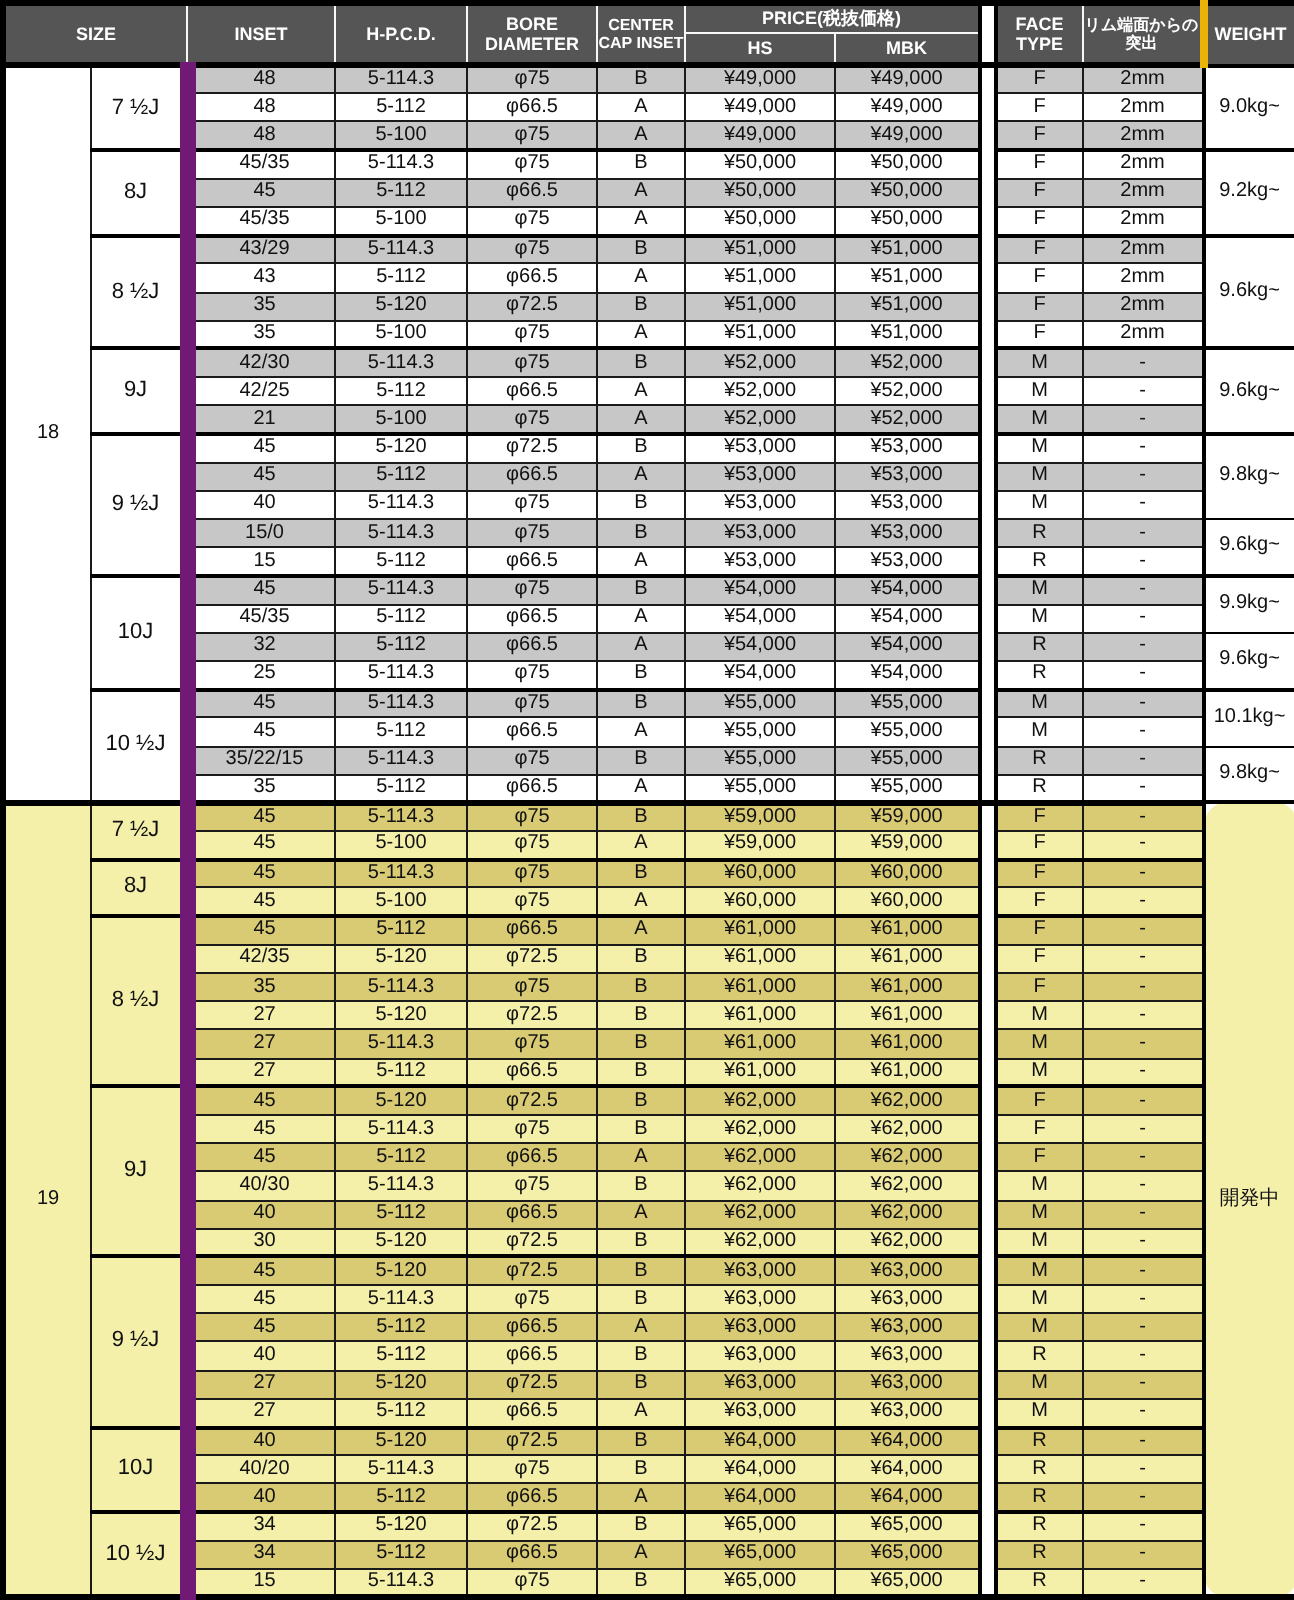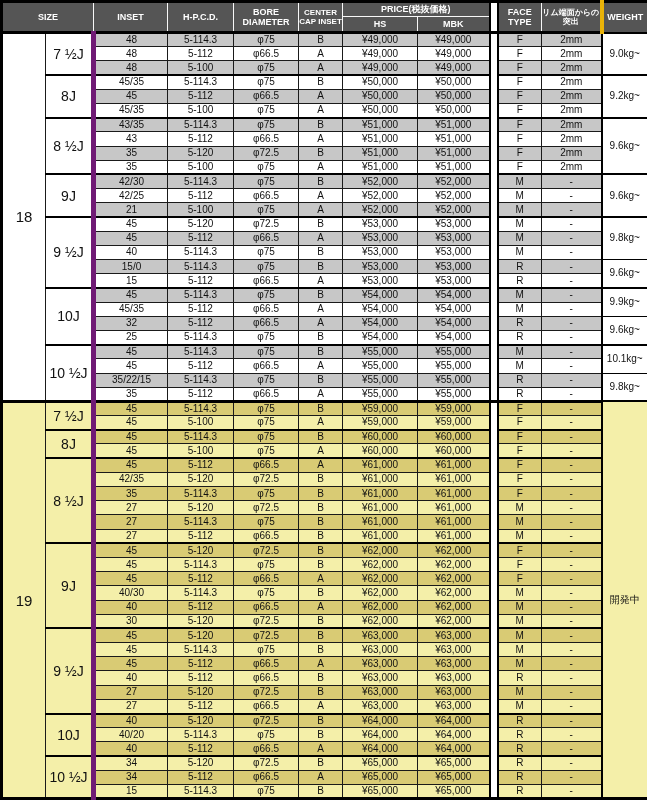--- a/index.html
+++ b/index.html
@@ -26,38 +26,38 @@
   th.h-mbk{border-right:2px solid #000;}
   th.h-face{border-left:2px solid #000;margin-top:16px;}
   th.h-weight{border-left:4px solid #eab308;}
   
   tbody tr{height:14.2px;}
   tbody td{
     border:1px solid #1a1a1a;padding:0;margin:0;
     text-align:center;vertical-align:middle;
     font-size:10px;line-height:1;color:#111;
   }
-  td.sizec{font-size:15px;}
-  td.widthc{border-right:5px solid #701a75;font-size:14px;white-space:nowrap;}
+  td.sizec{font-size:10px;}
+  td.widthc{border-right:8px solid #701a75;font-size:11px;white-space:nowrap;}
   td.mbk{border-right:2px solid #000;}
   td.face{border-left:2px solid #000;}
   td.gapc{border:none;background:#fff;}
   td.weight{border:1px solid #000;border-left:2px solid #000;font-size:10px;white-space:nowrap;}
   
   tr.gray.dark   td.data{background:#c7c7c7;}
   tr.gray.light  td.data{background:#ffffff;}
   tr.yellow.dark td.data{background:#d9cb74;}
   tr.yellow.light td.data{background:#f4efa9;}
   tr.gray   td.side{background:#ffffff;}
   tr.yellow td.side{background:#f4efa9;}
   
   tr.group-start > td{border-top:2px solid #000;}
   tr.group-start > td.gapc{border-top:none;}
   tr.group-start > td.weight{border-top:1px solid #000;}
-  tr.group-start > td.weight.gs{border-top:2px solid #000;}
+  tr.group-start > td.weight.gs{border-top:2px solid #000;border-radius:12px;}
   tr.section-start > td{border-top:3px solid #000;}
   tr.section-start > td.gapc{border-top:3px solid #000;}
   tr.section-start > td.weight{border-top:3px solid #000;}
 </style>
 </head>
 <body>
 
 <table>
   <colgroup>
     <col style="width:44px">
@@ -153,21 +153,21 @@
         <td class="data">5-100</td>
         <td class="data">φ75</td>
         <td class="data">A</td>
         <td class="data">¥50,000</td>
         <td class="data mbk">¥50,000</td>
         <td class="data face">F</td>
         <td class="data">2mm</td>
       </tr>
       <tr class="gray dark group-start">
         <td class="side widthc" rowspan="4">8 ½J</td>
-        <td class="data">43/35</td>
+        <td class="data">43/29</td>
         <td class="data">5-114.3</td>
         <td class="data">φ75</td>
         <td class="data">B</td>
         <td class="data">¥51,000</td>
         <td class="data mbk">¥51,000</td>
         <td class="data face">F</td>
         <td class="data">2mm</td>
         <td class="side weight gs" rowspan="4">9.6kg~</td>
       </tr>
       <tr class="gray light">

